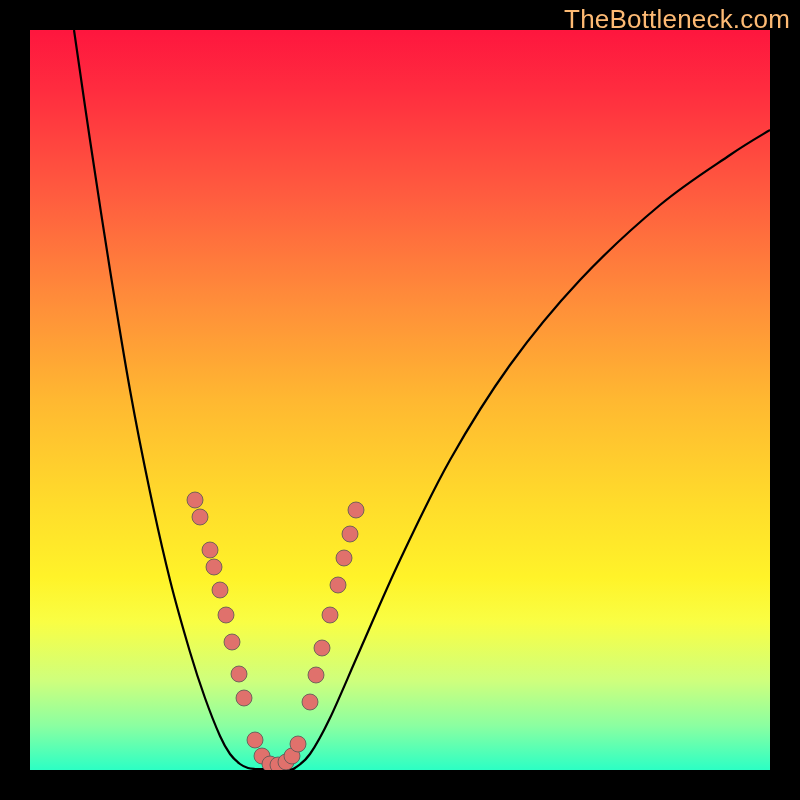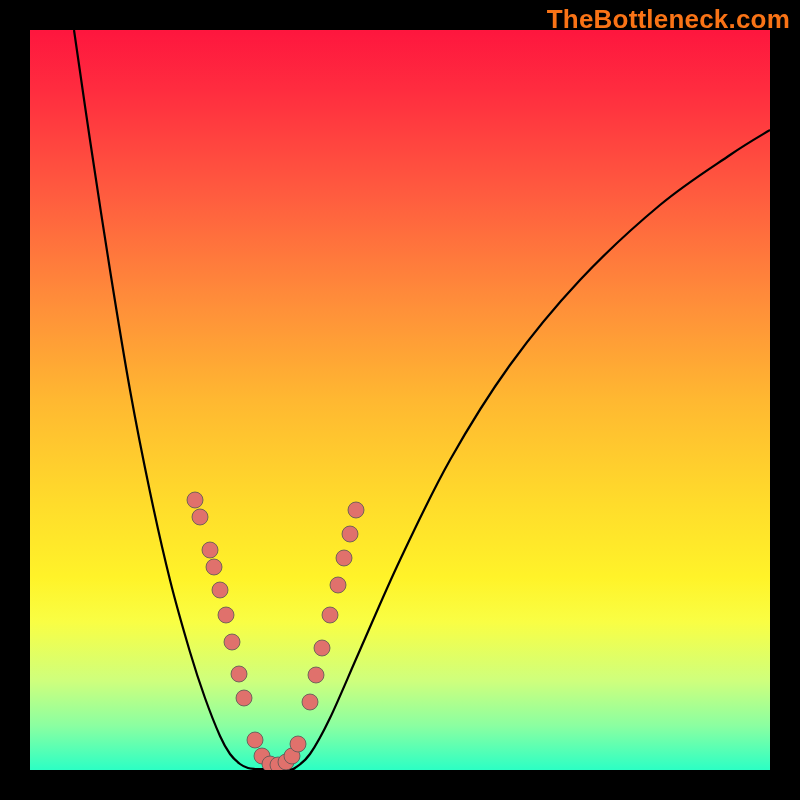--- a/index.html
+++ b/index.html
@@ -14,23 +14,23 @@
   .frame {
     position: relative;
     width: 800px;
     height: 800px;
     background: #000;
   }
   .watermark {
     position: absolute;
     top: 4px;
     right: 10px;
-    color: #f97316;
+    color: #fdba74;
     font-size: 26px;
-    font-weight: 700;
+    font-weight: 400;
     z-index: 10;
     letter-spacing: 0.2px;
   }
   .plot-area {
     position: absolute;
     left: 30px;
     top: 30px;
     width: 740px;
     height: 740px;
     background: linear-gradient(to bottom,

